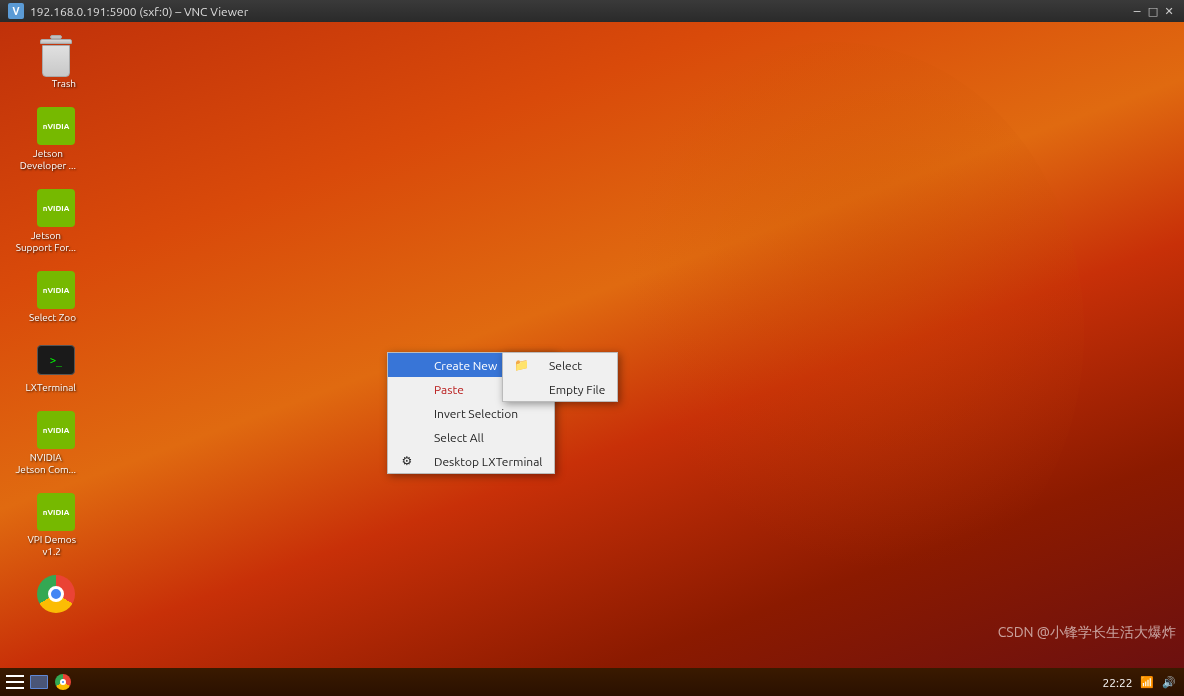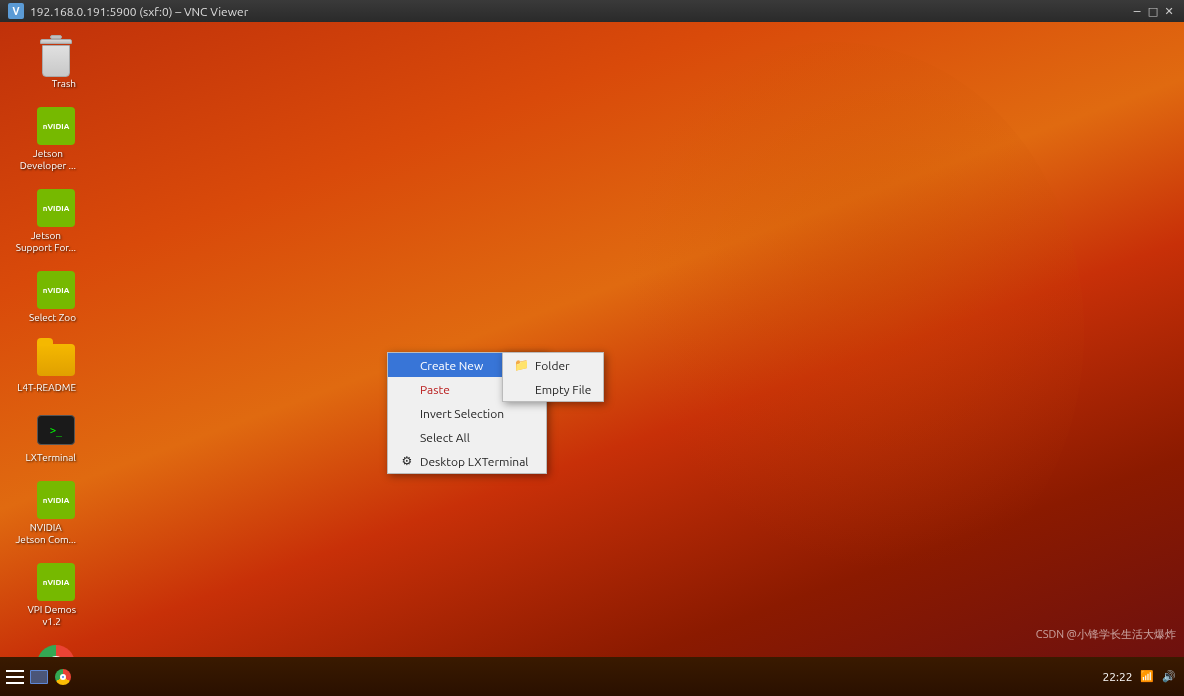--- a/index.html
+++ b/index.html
@@ -207,21 +207,21 @@
       min-width: 160px;
       z-index: 200;
       font-size: 12px;
     }
 
     .menu-item {
       padding: 5px 12px;
       cursor: pointer;
       display: flex;
       align-items: center;
-      gap: 6px;
+      gap: 20px;
       color: #222;
       position: relative;
       white-space: nowrap;
     }
     .menu-item.highlighted {
       background: #3875d7;
       color: white;
     }
     .menu-item.disabled {
       color: #b91c1c;
@@ -250,21 +250,21 @@
       display: flex; align-items: center; justify-content: center;
       font-size: 12px;
       flex-shrink: 0;
     }
 
     
     #taskbar {
       position: absolute;
       bottom: 0; left: 0;
       width: 1184px;
-      height: 39px;
+      height: 28px;
       background: linear-gradient(to bottom, #3a1a00, #2a1000);
       display: flex;
       align-items: center;
       padding: 0 4px;
       z-index: 300;
     }
 
     #taskbar-left {
       display: flex;
       align-items: center;
@@ -287,21 +287,21 @@
       color: white;
       font-size: 11px;
       padding-right: 4px;
     }
 
     #watermark {
       position: absolute;
       bottom: 32px;
       right: 8px;
       color: rgba(255,255,255,0.6);
-      font-size: 11px;
+      font-size: 14px;
     }
   </style>
 </head>
 <body>
 
 <div id="titlebar">
   <div id="titlebar-left">
     <div id="titlebar-icon">
       <span>V</span>
     </div>
@@ -343,26 +343,20 @@
       <span class="icon-label">Jetson<br>Support For...</span>
     </div>
 
     <div class="desktop-icon">
       <div class="icon-img">
         <div class="nvidia-icon">nVIDIA</div>
       </div>
       <span class="icon-label">Select Zoo</span>
     </div>
 
-    <div class="desktop-icon">
-      <div class="icon-img">
-        <div class="folder-icon"></div>
-      </div>
-      <span class="icon-label">L4T-README</span>
-    </div>
 
     <div class="desktop-icon">
       <div class="icon-img">
         <div class="terminal-icon">&gt;_</div>
       </div>
       <span class="icon-label">LXTerminal</span>
     </div>
 
     <div class="desktop-icon">
       <div class="icon-img">
@@ -409,21 +403,21 @@
     </div>
     <div class="menu-item">
       <span class="menu-icon">⚙</span>
       <span>Desktop LXTerminal</span>
     </div>
   </div>
 
   <div id="submenu">
     <div class="menu-item">
       <span class="menu-icon" style="color:#f5b800;">📁</span>
-      <span>Folder</span>
+      <span>Select</span>
     </div>
     <div class="menu-item">
       <span class="menu-icon"></span>
       <span>Empty File</span>
     </div>
   </div>
 
   <div id="watermark">
     <span>CSDN @小锋学长生活大爆炸</span>
   </div>

